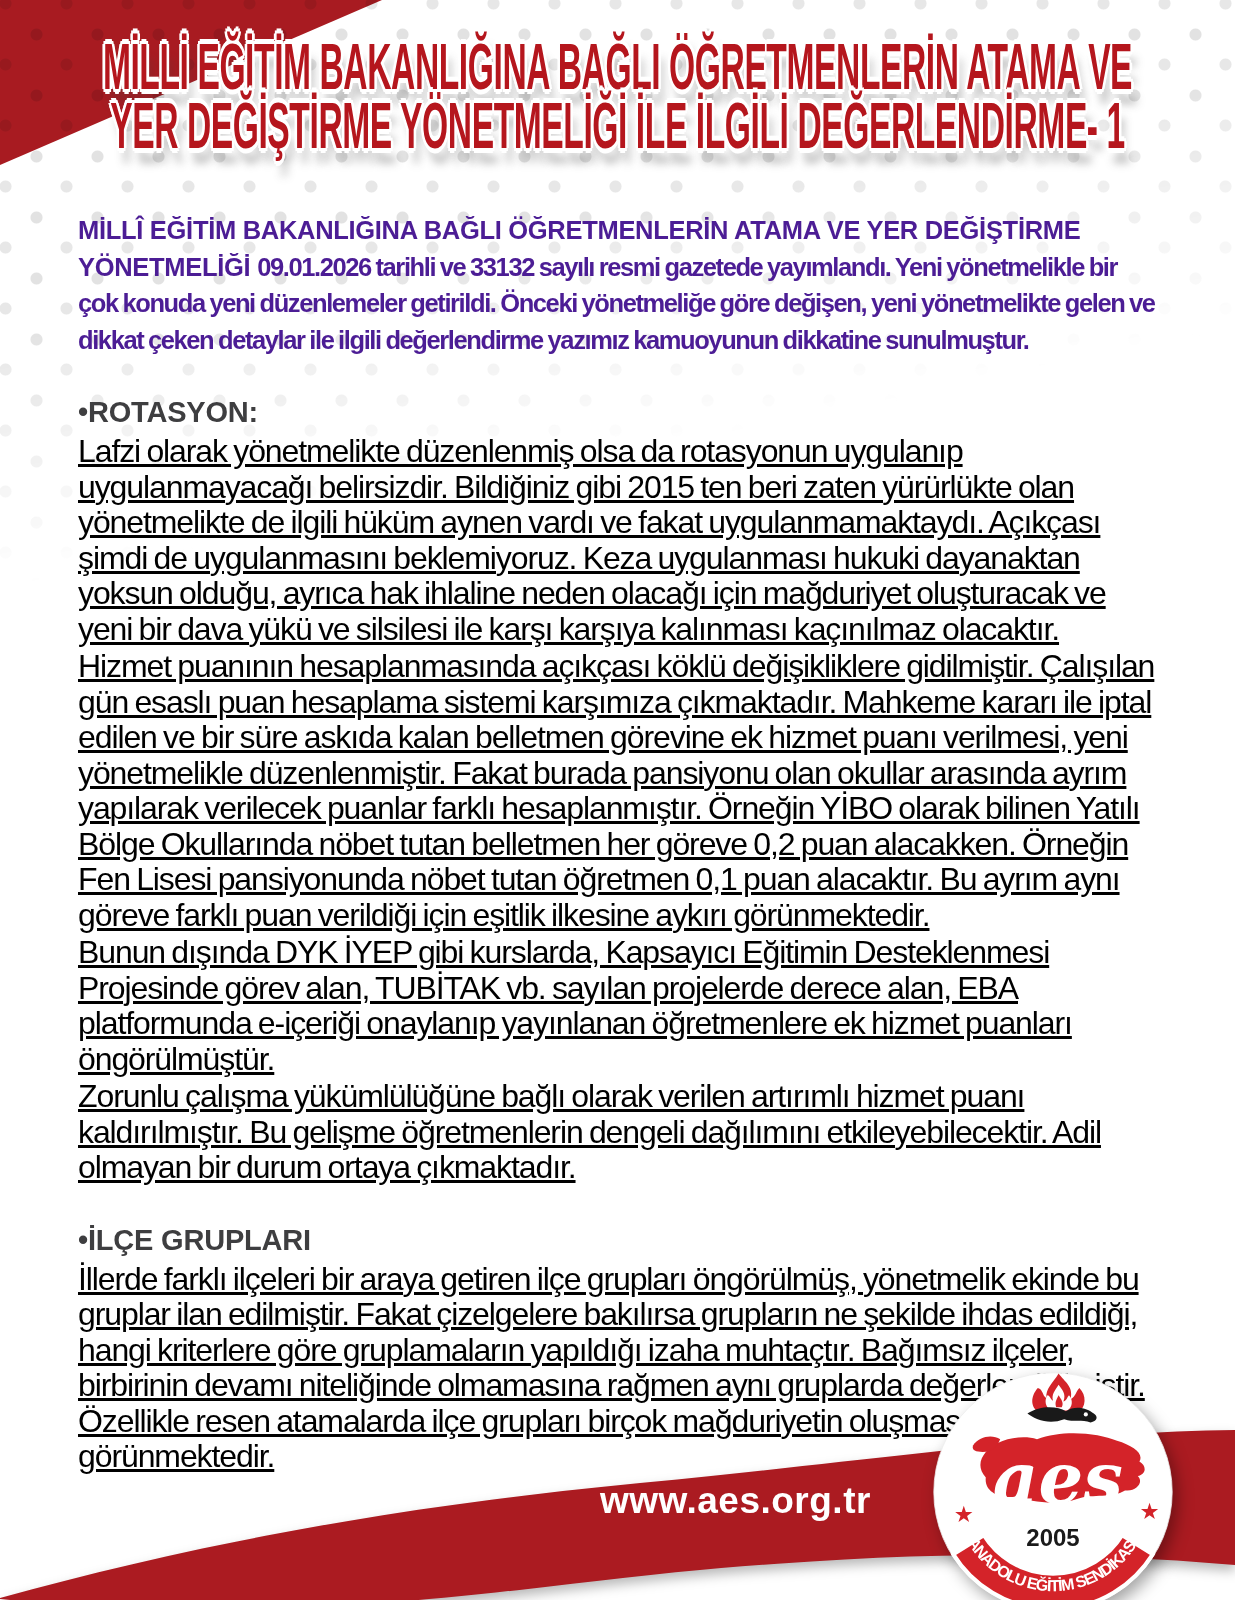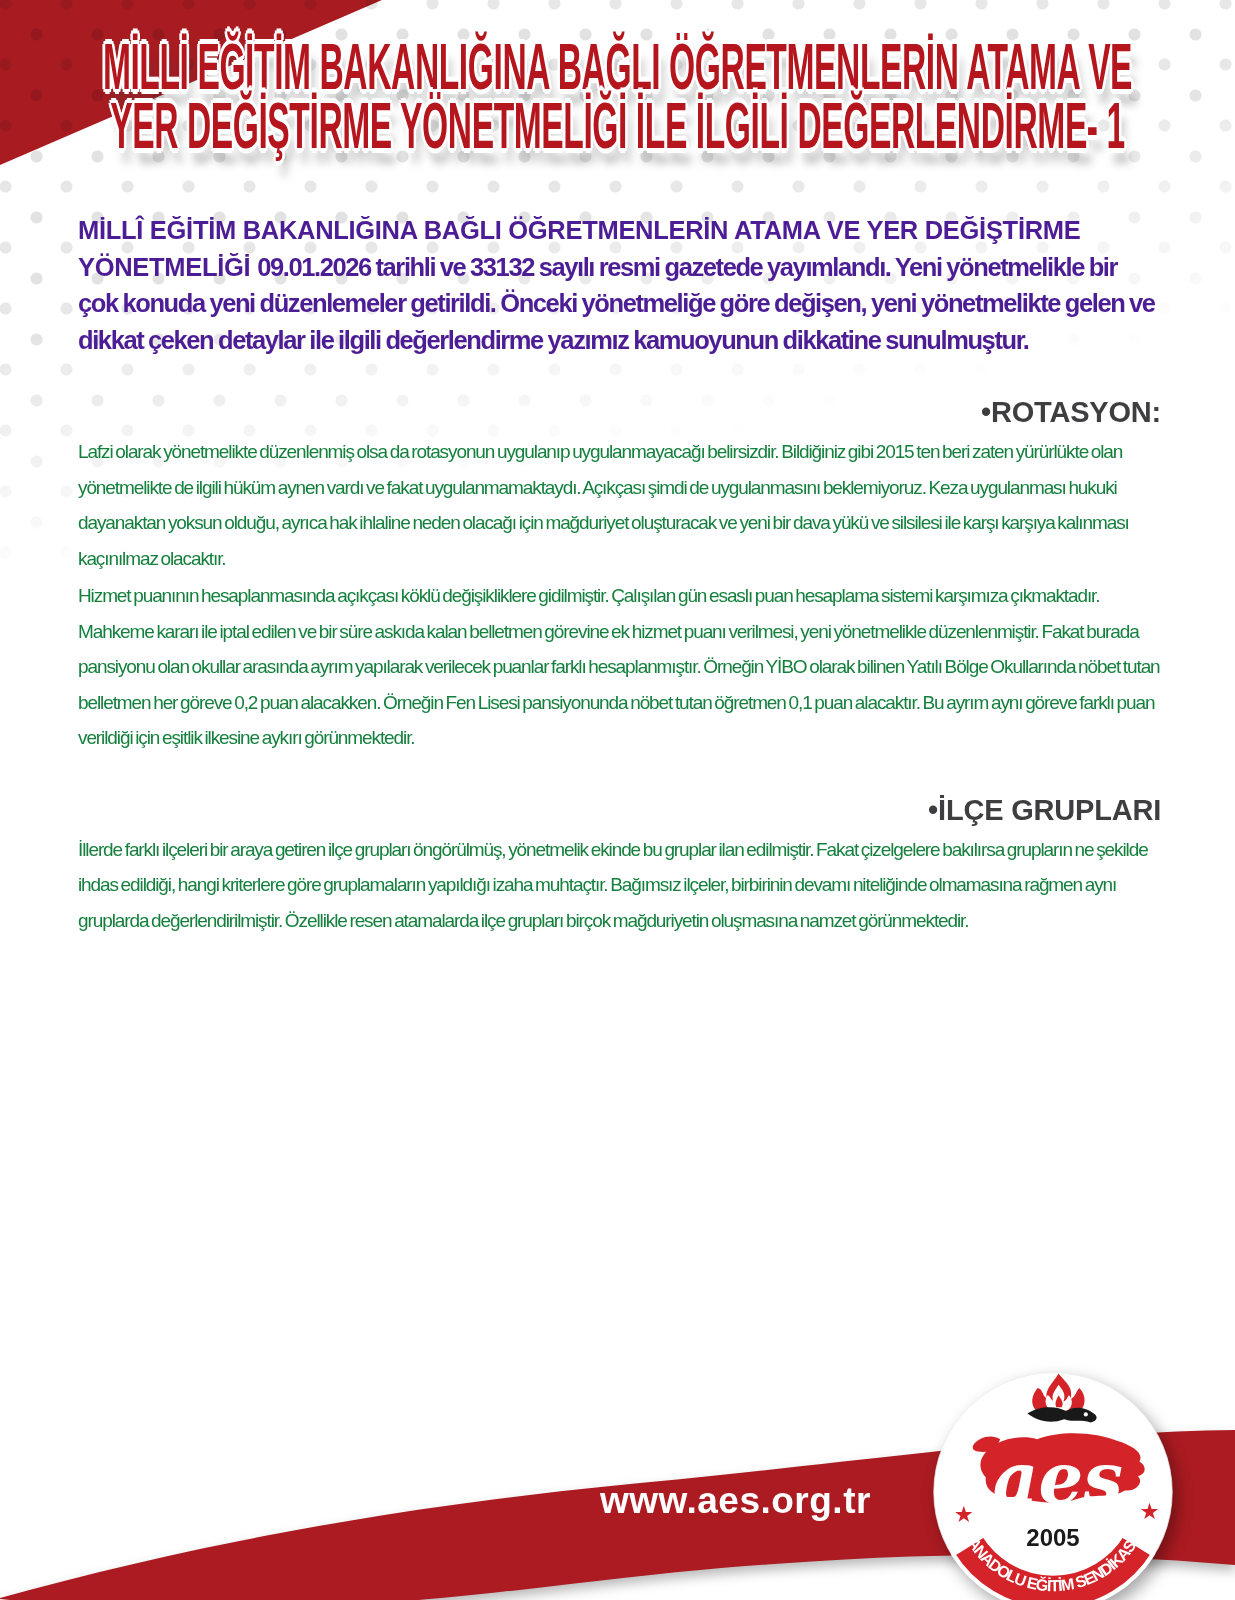--- a/index.html
+++ b/index.html
@@ -35,26 +35,26 @@
       -2px -2px 0 #fff,2px -2px 0 #fff,-2px 2px 0 #fff,2px 2px 0 #fff,
       6px 9px 7px rgba(70,70,70,0.35);
   }
   .content{position:relative;z-index:3;margin:0 74px 0 78px;}
   .intro{
     margin:56px 0 0 0;font-weight:bold;color:#4c1d95;
     font-size:25.5px;line-height:36.5px;letter-spacing:-0.3px;
   }
   .intro .rest{letter-spacing:-1.4px;word-spacing:-1px;}
   h2.sec{
-    margin:34px 0 0 8px;font-size:29px;line-height:40px;font-weight:bold;
-    color:#3e3e40;letter-spacing:-0.2px;text-align:right;
+    margin:34px 0 0 0;font-size:29px;line-height:40px;font-weight:bold;
+    color:#3e3e40;letter-spacing:-0.2px;
   }
   p.bodytxt{
-    margin:2px 0 0 0;font-size:19px;line-height:35.5px;color:#15803d;
-    letter-spacing:-1.1px;word-spacing:-1.5px;
+    margin:2px 0 0 0;font-size:32px;line-height:35.5px;color:#000000;
+    letter-spacing:-1.1px;word-spacing:-1.5px;text-decoration:underline;
   }
   .band-svg{position:absolute;left:0;top:1380px;width:1235px;height:220px;z-index:4;overflow:visible;}
   .band-path{filter:drop-shadow(0 6px 6px rgba(0,0,0,0.28));}
   .website{
     position:absolute;z-index:5;left:600px;top:1480px;width:330px;text-align:left;
     color:#ffffff;font-weight:bold;font-size:37px;letter-spacing:0.5px;
   }
   .logo{
     position:absolute;left:933px;top:1372px;width:240px;height:240px;z-index:6;
     filter:drop-shadow(5px 7px 8px rgba(0,0,0,0.35));
@@ -79,20 +79,22 @@
       <span class="rest">09.01.2026 tarihli ve 33132 sayılı resmi gazetede yayımlandı. Yeni yönetmelikle bir çok konuda yeni düzenlemeler getirildi. Önceki yönetmeliğe göre değişen, yeni yönetmelikte gelen ve dikkat çeken detaylar ile ilgili değerlendirme yazımız kamuoyunun dikkatine sunulmuştur.</span>
     </p>
 
     <section>
       <h2 class="sec">•ROTASYON:</h2>
       <p class="bodytxt">Lafzi olarak yönetmelikte düzenlenmiş olsa da rotasyonun uygulanıp uygulanmayacağı belirsizdir. Bildiğiniz gibi 2015 ten beri zaten yürürlükte olan yönetmelikte de ilgili hüküm aynen vardı ve fakat uygulanmamaktaydı. Açıkçası şimdi de uygulanmasını beklemiyoruz. Keza uygulanması hukuki dayanaktan yoksun olduğu, ayrıca hak ihlaline neden olacağı için mağduriyet oluşturacak ve yeni bir dava yükü ve silsilesi ile karşı karşıya kalınması kaçınılmaz olacaktır.</p>
     </section>
 
     <section>
       <p class="bodytxt">Hizmet puanının hesaplanmasında açıkçası köklü değişikliklere gidilmiştir. Çalışılan gün esaslı puan hesaplama sistemi karşımıza çıkmaktadır. Mahkeme kararı ile iptal edilen ve bir süre askıda kalan belletmen görevine ek hizmet puanı verilmesi, yeni yönetmelikle düzenlenmiştir. Fakat burada pansiyonu olan okullar arasında ayrım yapılarak verilecek puanlar farklı hesaplanmıştır. Örneğin YİBO olarak bilinen Yatılı Bölge Okullarında nöbet tutan belletmen her göreve 0,2 puan alacakken. Örneğin Fen Lisesi pansiyonunda nöbet tutan öğretmen 0,1 puan alacaktır. Bu ayrım aynı göreve farklı puan verildiği için eşitlik ilkesine aykırı görünmektedir.</p>
+      <p class="bodytxt">Bunun dışında DYK İYEP gibi kurslarda, Kapsayıcı Eğitimin Desteklenmesi Projesinde görev alan, TUBİTAK vb. sayılan projelerde derece alan, EBA platformunda e-içeriği onaylanıp yayınlanan öğretmenlere ek hizmet puanları öngörülmüştür.</p>
+      <p class="bodytxt">Zorunlu çalışma yükümlülüğüne bağlı olarak verilen artırımlı hizmet puanı kaldırılmıştır. Bu gelişme öğretmenlerin dengeli dağılımını etkileyebilecektir. Adil olmayan bir durum ortaya çıkmaktadır.</p>
     </section>
 
     <section>
       <h2 class="sec">•İLÇE GRUPLARI</h2>
       <p class="bodytxt">İllerde farklı ilçeleri bir araya getiren ilçe grupları öngörülmüş, yönetmelik ekinde bu gruplar ilan edilmiştir. Fakat çizelgelere bakılırsa grupların ne şekilde ihdas edildiği, hangi kriterlere göre gruplamaların yapıldığı izaha muhtaçtır. Bağımsız ilçeler, birbirinin devamı niteliğinde olmamasına rağmen aynı gruplarda değerlendirilmiştir. Özellikle resen atamalarda ilçe grupları birçok mağduriyetin oluşmasına namzet görünmektedir.</p>
     </section>
   </main>
 
   <svg class="band-svg" viewBox="0 0 1235 220" preserveAspectRatio="none">
     <path class="band-path" d="M0,218 C180,168 380,128 640,103 C880,80 1060,52 1235,50 L1235,185 C1060,170 900,172 700,190 C520,206 300,250 0,219 Z" fill="#ab1b21"></path>

